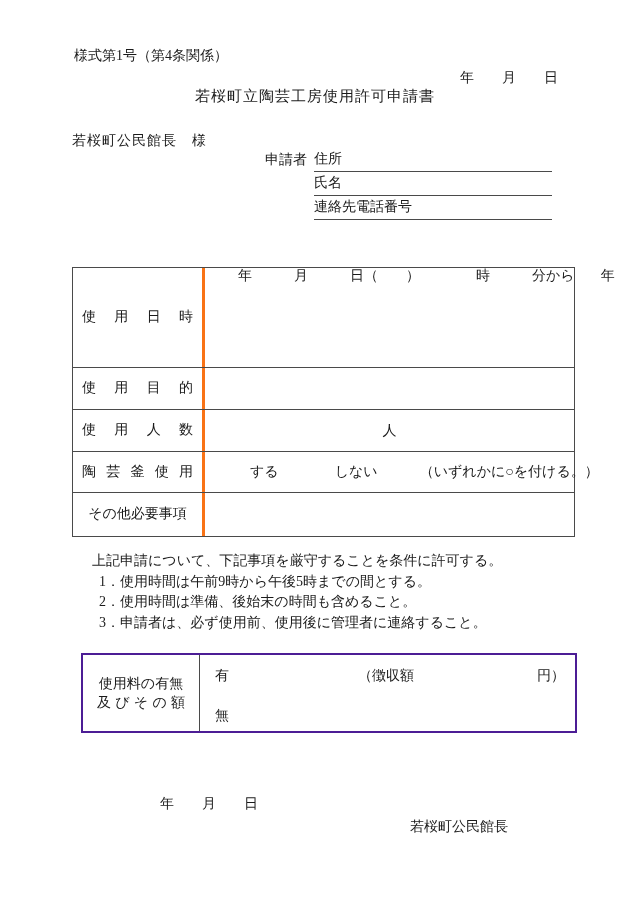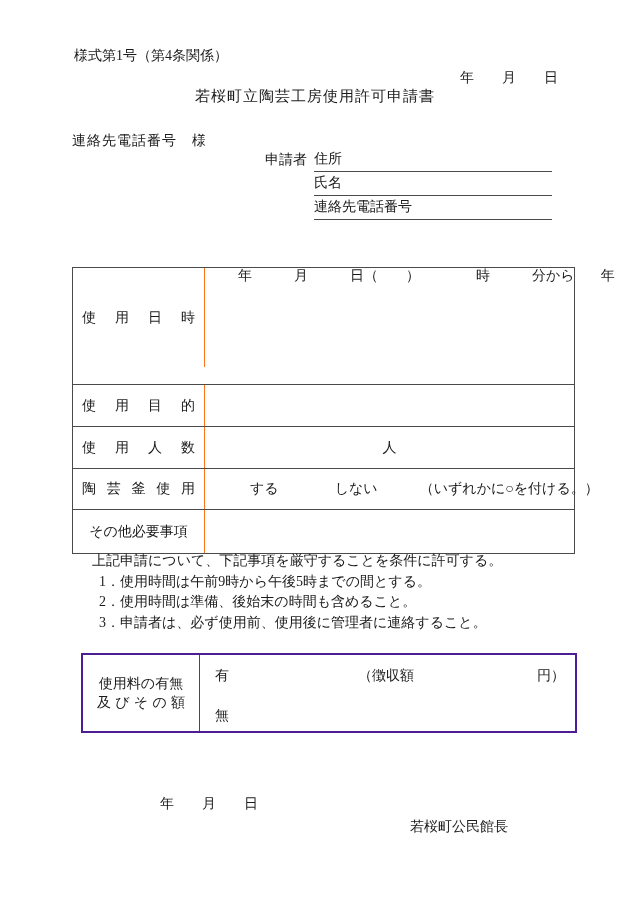--- a/index.html
+++ b/index.html
@@ -25,27 +25,27 @@
   .app-fields{width:238px;}
   .app-field{height:23px;line-height:22px;border-bottom:1px solid #4a4a4a;}
 
   .intro{left:90px;top:244px;}
 
   .main-table{left:72px;top:267px;width:501px;border:1px solid #4a4a4a;}
   .t-row{display:flex;border-top:1px solid #4a4a4a;}
   .t-row:first-child{border-top:none;}
   .t-label{
     width:132px;flex:0 0 132px;box-sizing:border-box;
-    border-right:1px solid #f97316;
+    border-right:3px solid #f97316;
     padding:0 9px;
-    text-align:justify;text-align-last:justify;
+    text-align:justify;text-align-last:justify;font-family:Liberation Mono, monospace;
   }
   .t-content{flex:1;box-sizing:border-box;}
   .r1{height:99px;}  .r1 .t-label{line-height:99px;}
-  .r2{height:41px;margin-top:17px;}  .r2 .t-label{line-height:41px;}
+  .r2{height:41px;}  .r2 .t-label{line-height:41px;}
   .r3{height:41px;}  .r3 .t-label{line-height:41px;}
   .r4{height:40px;}  .r4 .t-label{line-height:40px;}
   .r5{height:43px;}  .r5 .t-label{line-height:43px;text-align:center;text-align-last:center;}
   .dt-content{display:flex;justify-content:center;gap:26px;padding-left:33px;}
   .dt-line{line-height:16px;white-space:pre;}
   .people-content{text-align:center;line-height:41px;}
   .kiln-content{padding-left:45px;line-height:40px;white-space:pre;}
 
   .conditions{left:92px;top:551px;line-height:20.5px;}
   .cond-item{padding-left:7px;}
@@ -73,21 +73,21 @@
   .signature{left:410px;top:818px;}
 </style>
 </head>
 <body>
 
 <div class="page">
 
   <div class="abs form-number">様式第1号（第4条関係）</div>
   <div class="abs top-date pre">年　　月　　日</div>
   <div class="abs doc-title">若桜町立陶芸工房使用許可申請書</div>
-  <div class="abs addressee">連絡先電話番号　様</div>
+  <div class="abs addressee">若桜町公民館長　様</div>
 
   <div class="abs applicant">
     <span class="app-label">申請者</span>
     <div class="app-fields">
       <div class="app-field">
         <span>住所</span>
       </div>
       <div class="app-field">
         <span>氏名</span>
       </div>

